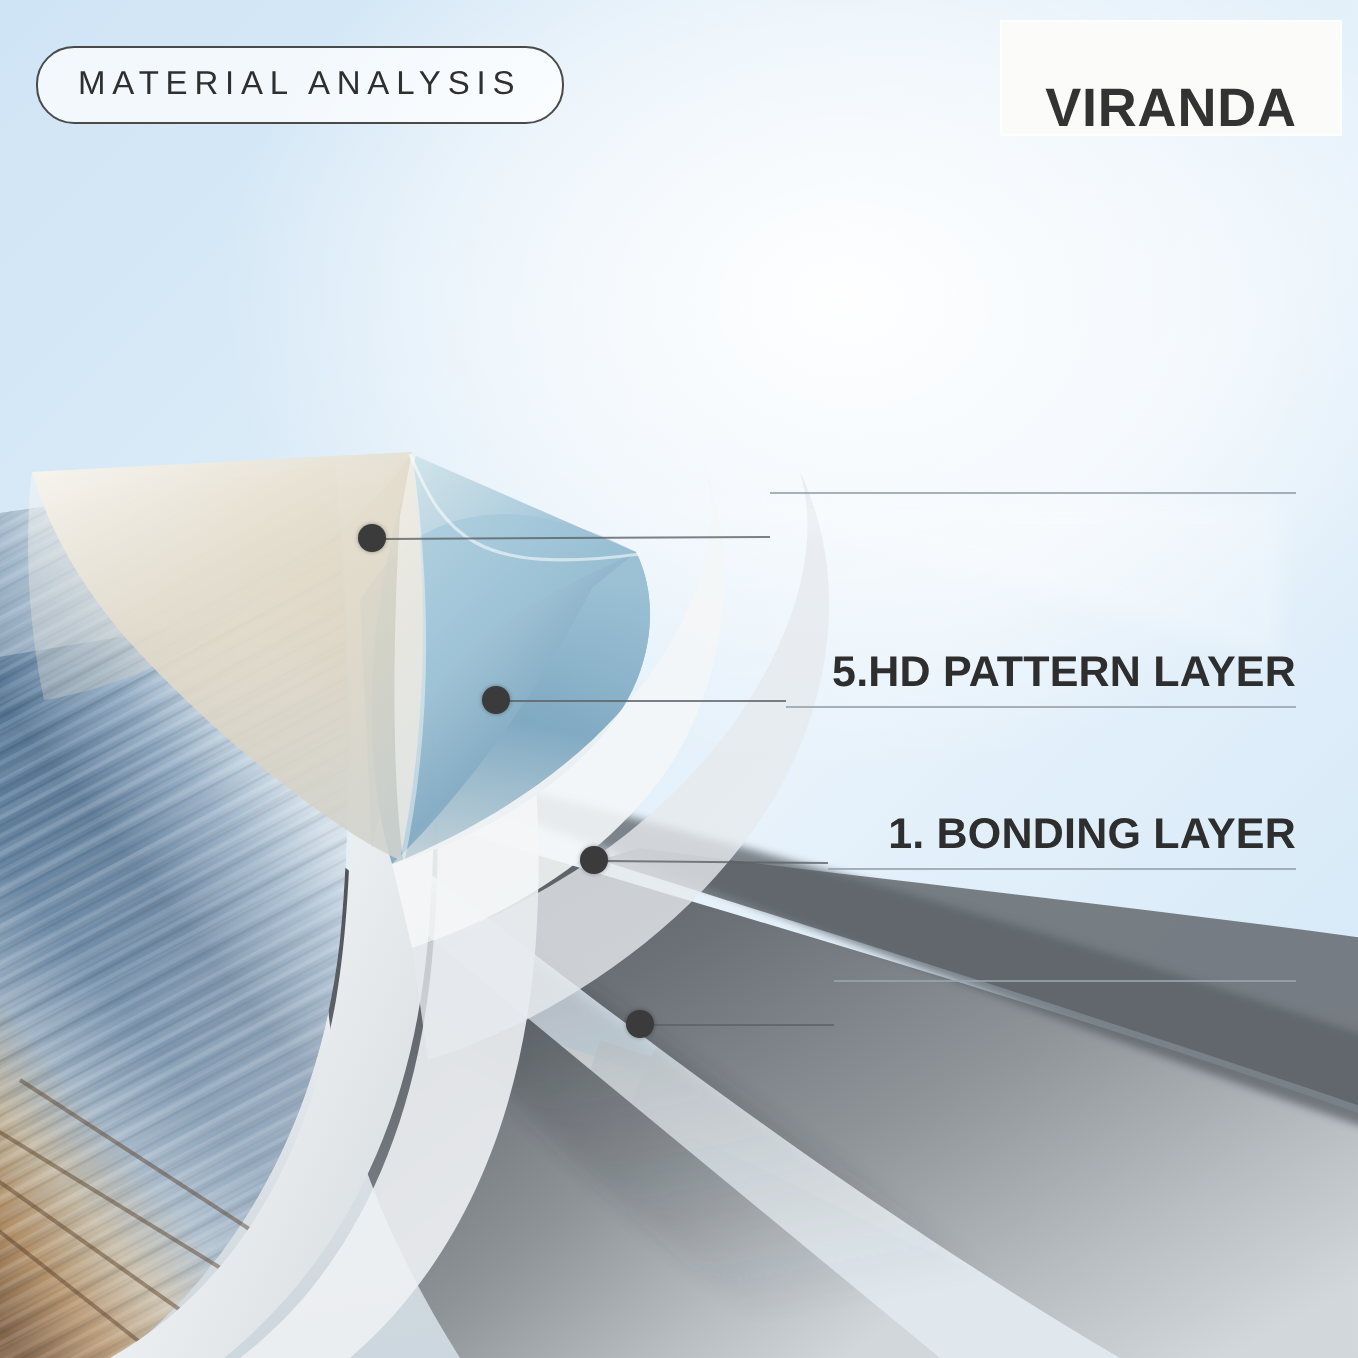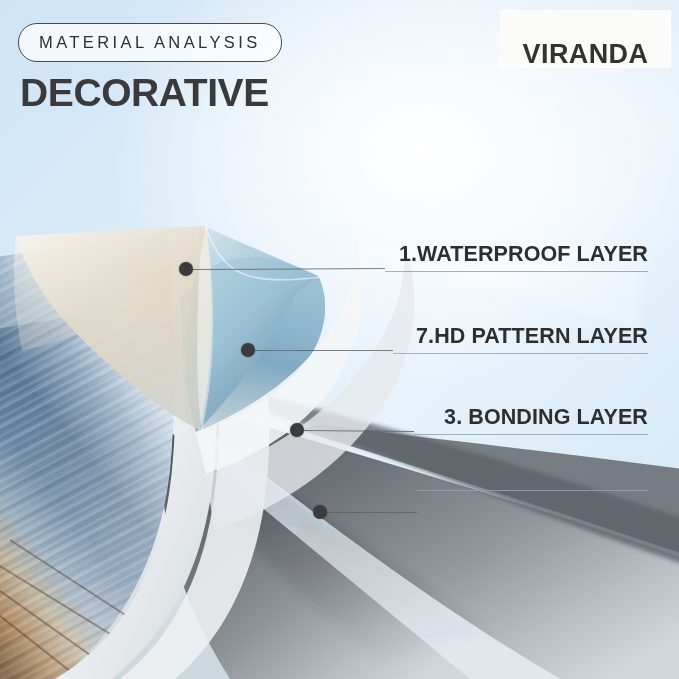--- a/index.html
+++ b/index.html
@@ -207,42 +207,40 @@
     <path d="M 206,474 C 268,454 330,414 368,360 C 400,314 410,270 400,236 C 424,286 418,350 384,404 C 346,464 278,510 214,530 Z" fill="#e6eaed" opacity="0.8"></path>
 
     <path d="M 330,250 C 430,268 540,300 640,330 L 640,250 Z" fill="#ffffff" opacity="0.25" filter="url(#blurS)"></path>
   </svg>
 
   <div class="pill">
     <span>MATERIAL ANALYSIS</span>
   </div>
 
   <div class="headline">
-    <span>DECORATIVE</span>
   </div>
 
   <div class="brandbox">
     <span>VIRANDA</span>
   </div>
 
   <div id="callout-host">
       <div class="callout" style="left: 385px; top: 242px; width: 263px;">
-        <div class="lbl">1.WATERPROOF LAYER</div>
         <div class="rule"></div>
       </div>
       <div class="leader" style="left: 192px; top: 269px; width: 193.003px; transform: rotate(-0.296867deg);"></div>
       <div class="dot" style="left: 179px; top: 262px;"></div>
       <div class="callout" style="left: 393px; top: 324px; width: 255px;">
-        <div class="lbl">7.HD PATTERN LAYER</div>
+        <div class="lbl">5.HD PATTERN LAYER</div>
         <div class="rule"></div>
       </div>
       <div class="leader" style="left: 254px; top: 350px; width: 139px; transform: rotate(0deg);"></div>
       <div class="dot" style="left: 241px; top: 343px;"></div>
       <div class="callout" style="left: 414px; top: 405px; width: 234px;">
-        <div class="lbl">3. BONDING LAYER</div>
+        <div class="lbl">1. BONDING LAYER</div>
         <div class="rule"></div>
       </div>
       <div class="leader" style="left: 303px; top: 430px; width: 111.005px; transform: rotate(0.516164deg);"></div>
       <div class="dot" style="left: 290px; top: 423px;"></div>
       <div class="callout" style="left: 417px; top: 486px; width: 231px;">
         <div class="rule"></div>
       </div>
       <div class="leader" style="left: 326px; top: 512px; width: 91px; transform: rotate(0deg);"></div>
       <div class="dot" style="left: 313px; top: 505px;"></div>
     </div>

